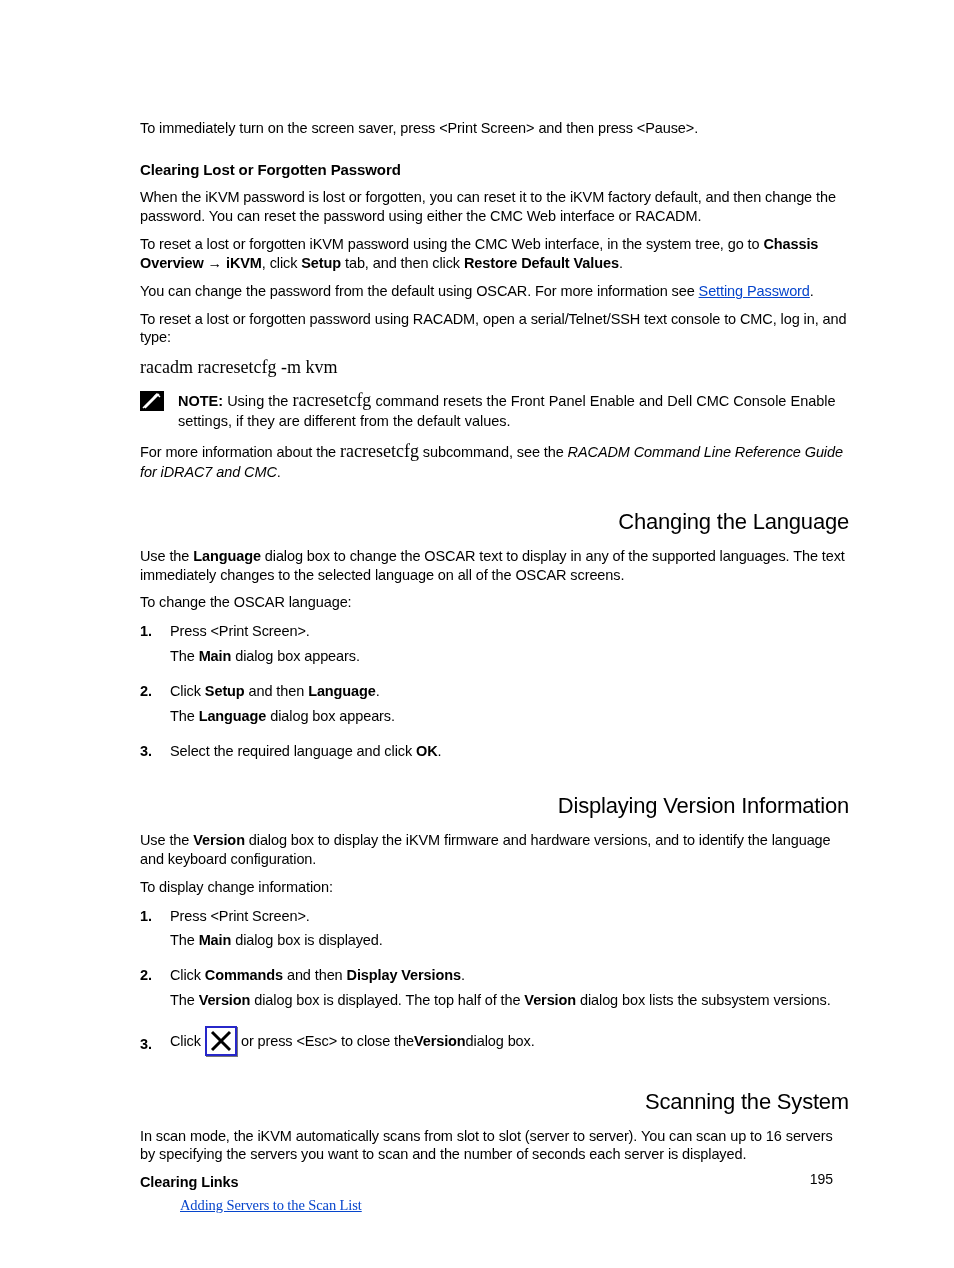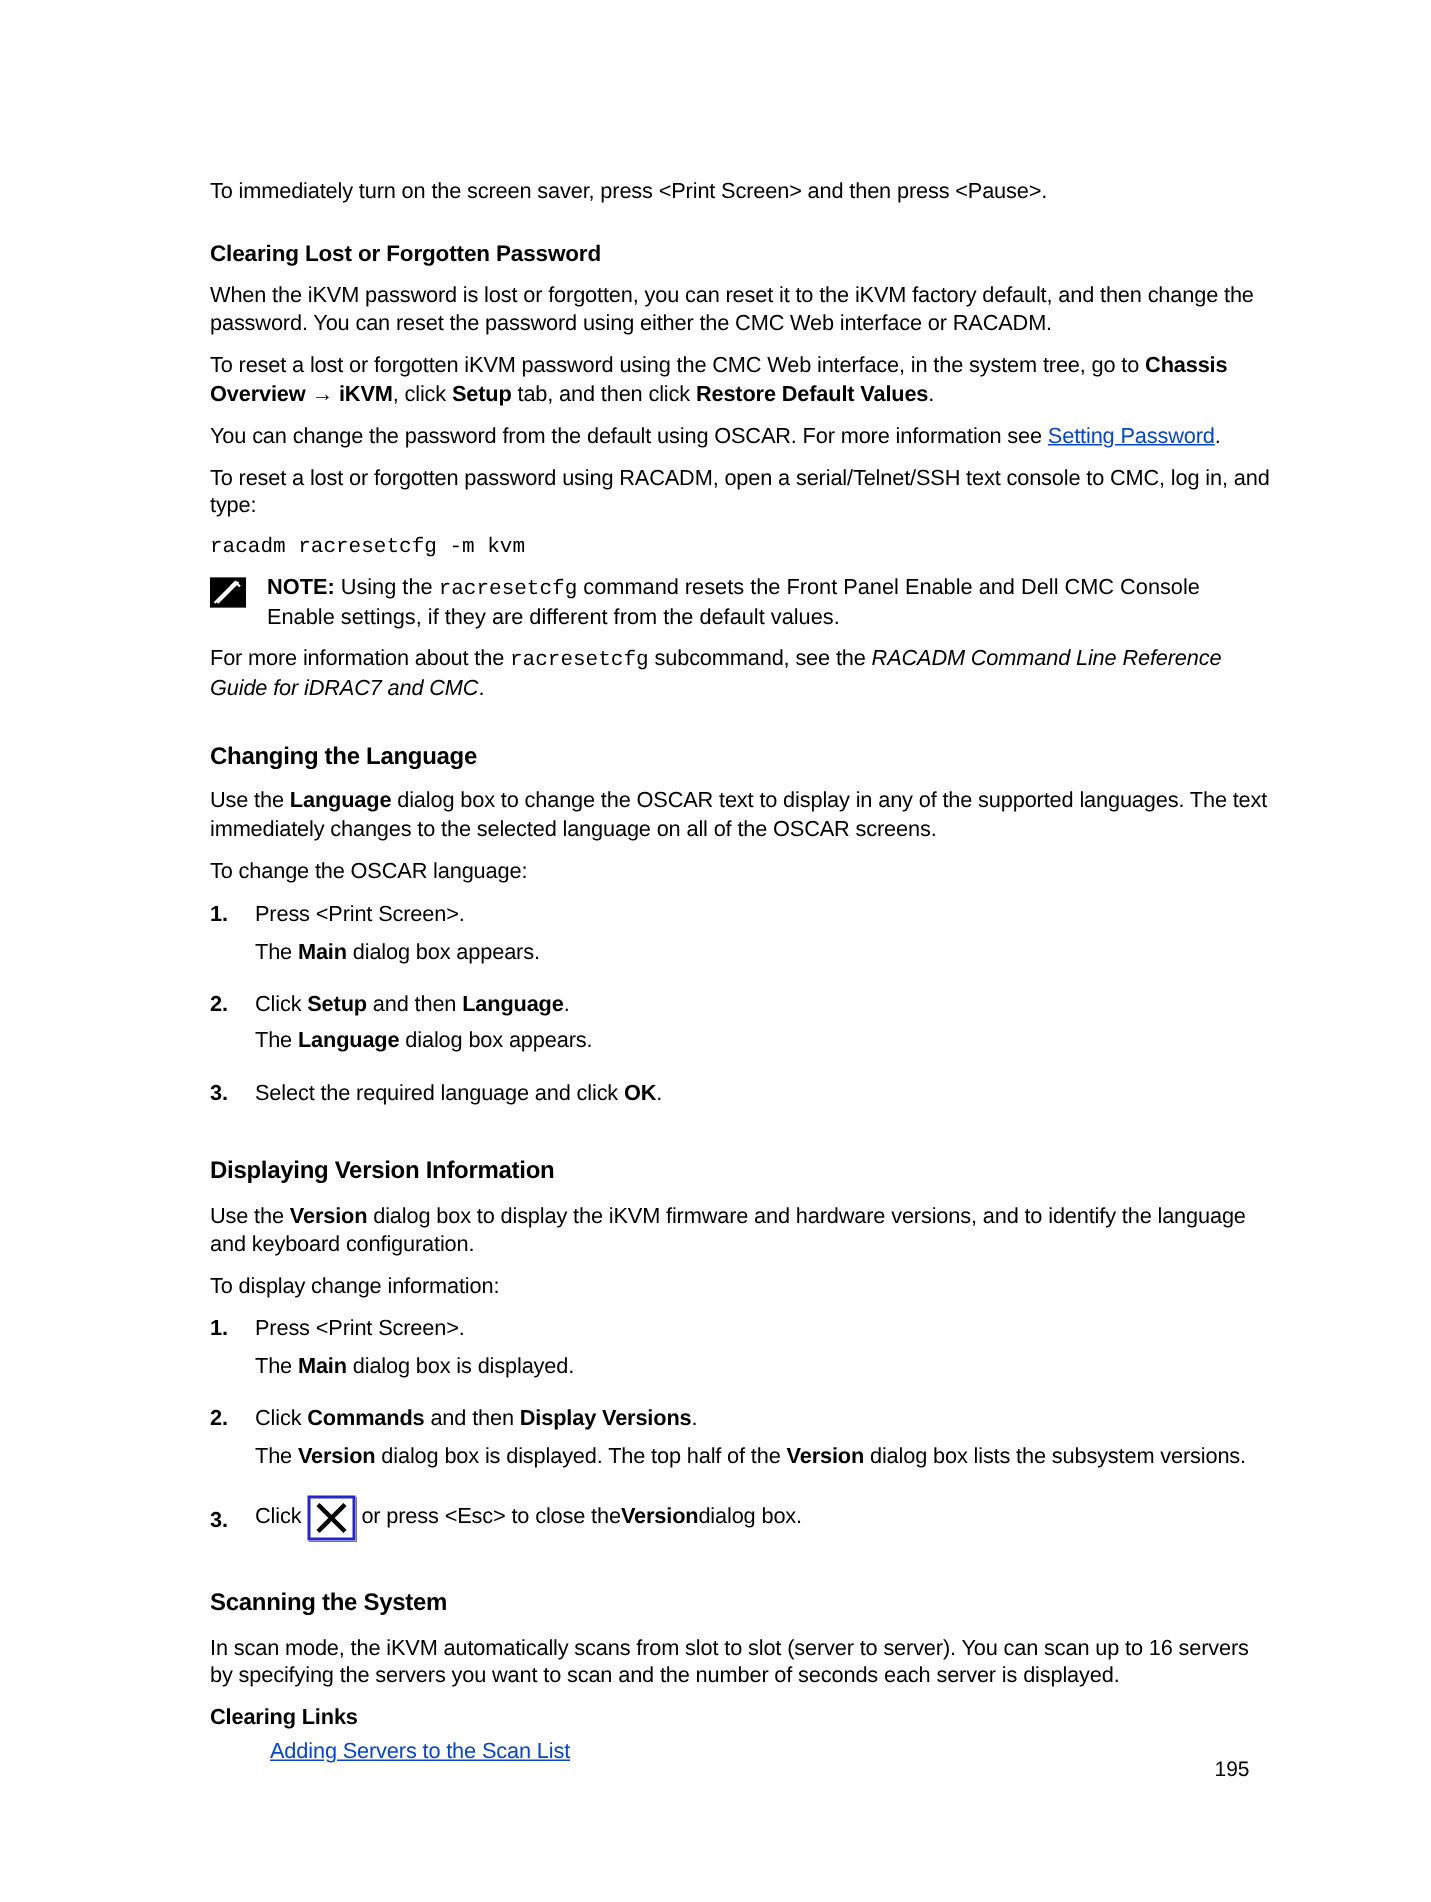--- a/index.html
+++ b/index.html
@@ -16,23 +16,23 @@
     min-height: 1268px;
     margin: 0 auto;
     padding: 110px 105px 40px 140px;
     box-sizing: border-box;
     position: relative;
   }
   p { margin: 9px 0; letter-spacing: -0.1px; }
   .bold { font-weight: bold; }
   .italic { font-style: italic; }
   .link { color: #0645cc; text-decoration: underline; cursor: pointer; }
-  code, .code { font-family: Liberation Mono, monospace; letter-spacing: 0; font-size: 14px; }
+  code, .code { font-family: Liberation Serif, serif; letter-spacing: 0; font-size: 18px; }
   h3.subhead { font-size: 15px; font-weight: bold; margin: 22px 0 8px 0; letter-spacing: -0.1px; }
-  h2.section { font-size: 16px; font-weight: bold; margin: 26px 0 10px 0; letter-spacing: -0.2px; }
+  h2.section { font-size: 22px; font-weight: normal; margin: 26px 0 10px 0; letter-spacing: -0.2px; text-align: right; }
   .note-row { display: flex; align-items: flex-start; margin: 6px 0; justify-content: center; }
   .note-icon {
     flex: 0 0 24px;
     height: 20px;
     margin-right: 14px;
     margin-top: 2px;
     background: #000;
     position: relative;
   }
   .note-icon svg { display:block; }
@@ -179,18 +179,18 @@
             <span> dialog box.</span>
         </p>
       </div>
     </li>
   </ol>
 
   <h2 class="section">Scanning the System</h2>
 
   <p>In scan mode, the iKVM automatically scans from slot to slot (server to server). You can scan up to 16 servers by specifying the servers you want to scan and the number of seconds each server is displayed.</p>
   <p class="bold" style="margin-bottom:4px;">Clearing Links</p>
-  <p class="related-indent" style="margin-top:4px;">
+  <p class="related-indent" style="margin-top:4px;font-family:Liberation Serif, serif;">
     <a class="link">Adding Servers to the Scan List</a>
   </p>
 
   <div class="pagefoot">195</div>
 </div>
 
 </body></html>

